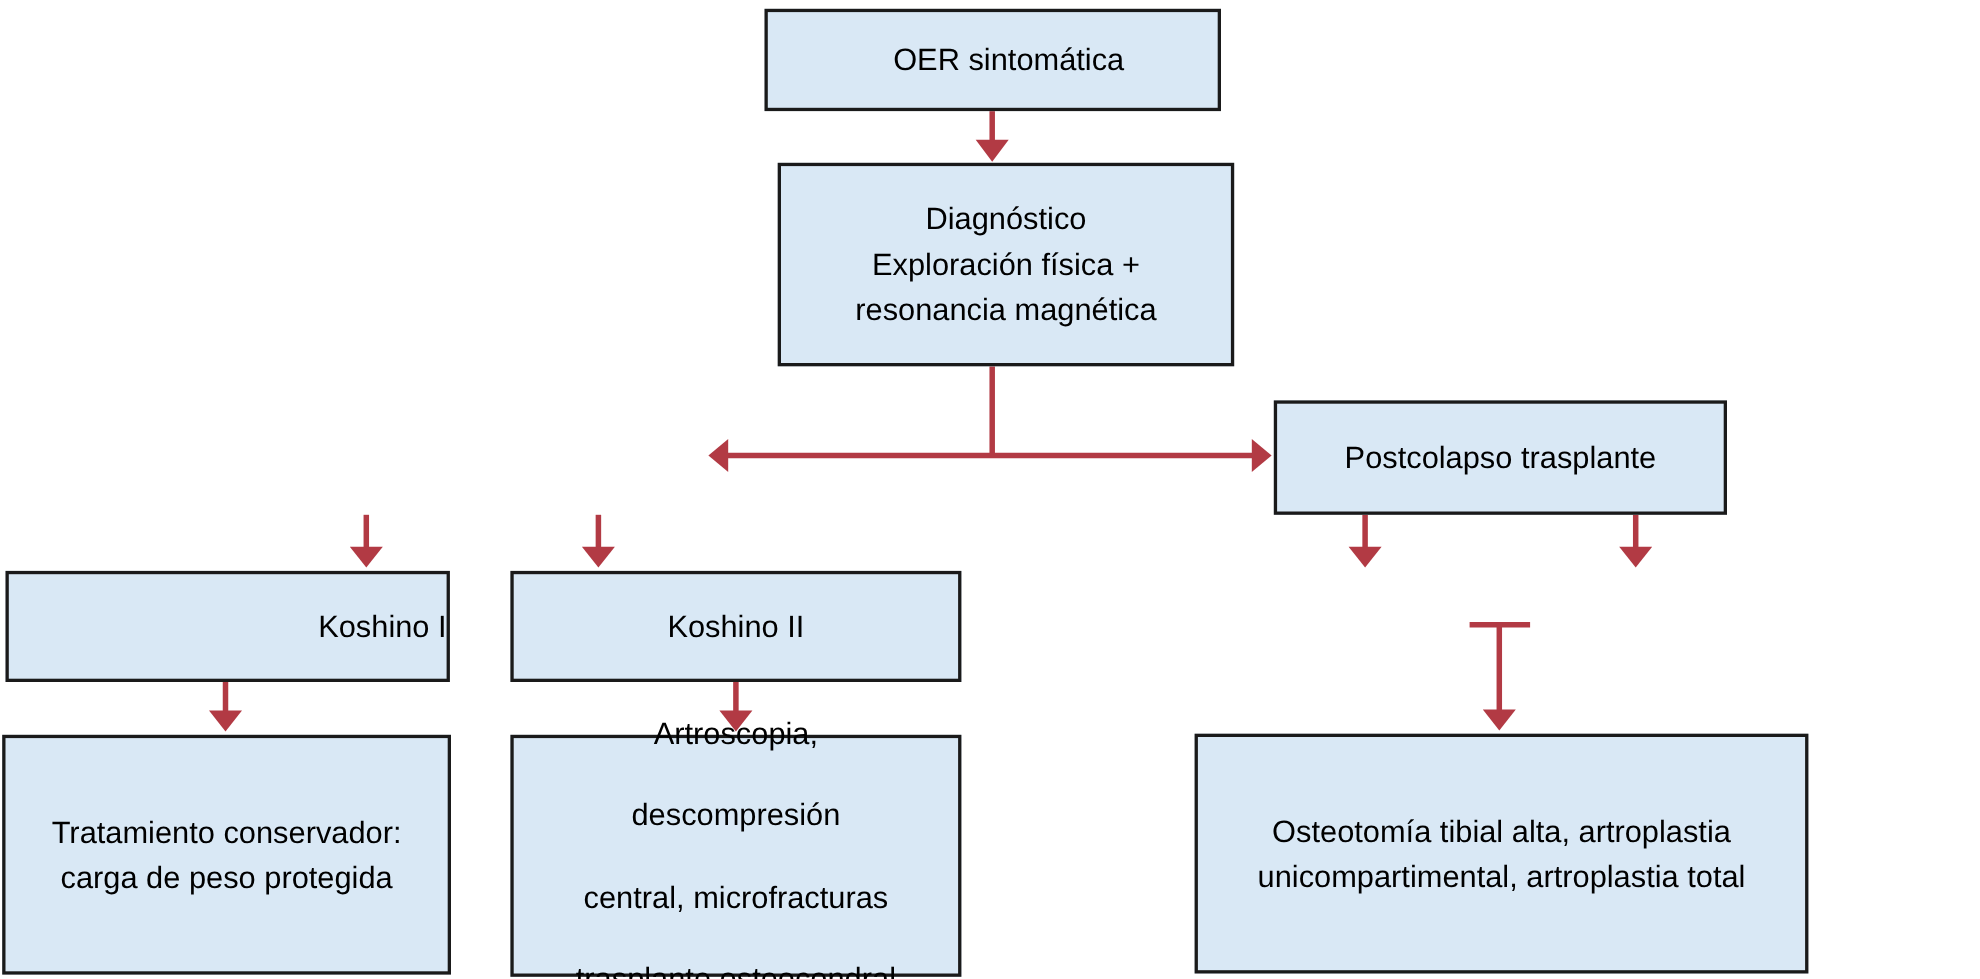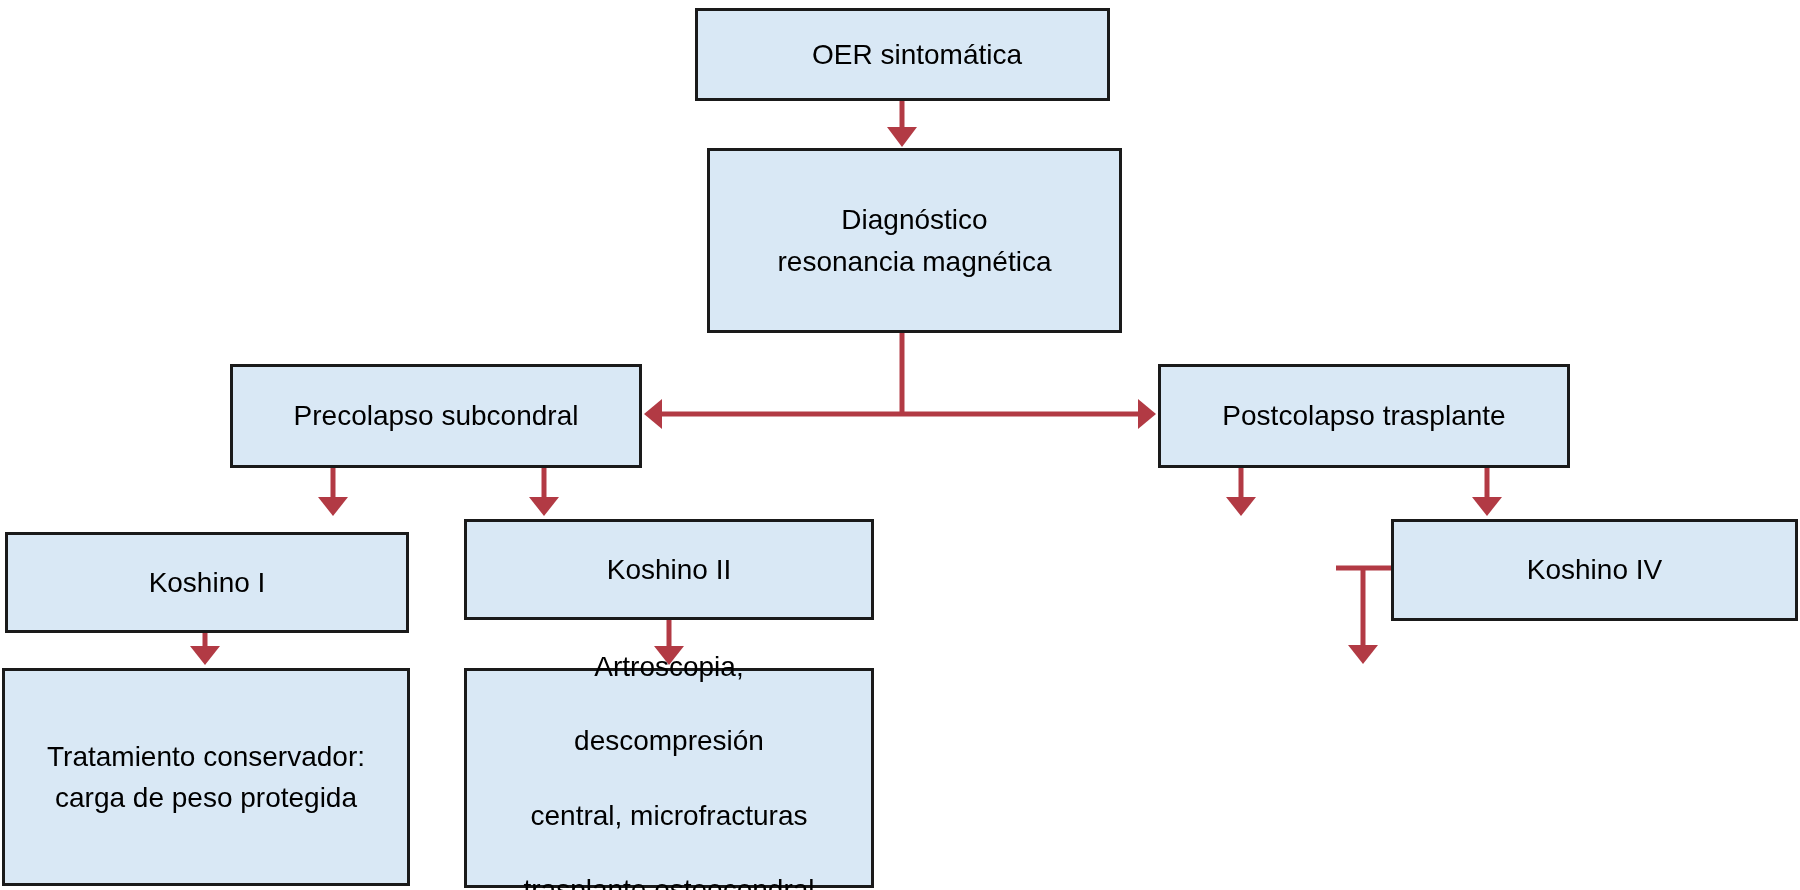--- a/index.html
+++ b/index.html
@@ -44,21 +44,21 @@
     text-align:center;
     color:var(--text);
     font-size:28px;
     line-height:1.48;
   }
   
   .n-oer        {left:695px;  top:8px;   width:415px; height:93px;padding-left:29px;}
   .n-diag       {left:695px;  top:148px; width:415px; height:185px;margin-left:12px;}
   .n-pre        {left:230px;  top:364px; width:412px; height:104px;}
   .n-post       {left:1158px; top:364px; width:412px; height:104px;}
-  .n-k1         {left:5px;    top:532px; width:404px; height:101px;}
+  .n-k1         {left:5px;    top:519px; width:404px; height:101px;align-items:flex-end;}
   .n-k2         {left:464px;  top:519px; width:410px; height:101px;}
   .n-k3         {left:926px;  top:519px; width:410px; height:100px;}
   .n-k4         {left:1391px; top:519px; width:407px; height:102px;}
   .n-trat       {left:2px;    top:668px; width:408px; height:218px;}
   .n-artro      {left:464px;  top:668px; width:410px; height:220px;gap:33px;}
   .n-osteo      {left:1086px; top:667px; width:558px; height:218px;}
 </style>
 </head>
 <body>
 
@@ -114,50 +114,49 @@
       <polygon points="1348,645 1378,645 1363,664"></polygon>
     </g>
   </svg>
 
   <div class="node n-oer">
     <div>OER sintomática</div>
   </div>
 
   <div class="node n-diag">
     <div>Diagnóstico</div>
+    <div>Exploración física +</div>
     <div>resonancia magnética</div>
   </div>
 
-  <div class="node n-pre">
-    <div>Precolapso subcondral</div>
-  </div>
 
   <div class="node n-post">
     <div>Postcolapso trasplante</div>
   </div>
 
   <div class="node n-k1">
     <div>Koshino I</div>
   </div>
 
   <div class="node n-k2">
     <div>Koshino II</div>
   </div>
 
 
-  <div class="node n-k4">
-    <div>Koshino IV</div>
-  </div>
 
   <div class="node n-trat">
     <div>Tratamiento conservador:</div>
     <div>carga de peso protegida</div>
   </div>
 
   <div class="node n-artro">
     <div>Artroscopia,</div>
     <div>descompresión</div>
     <div>central, microfracturas</div>
     <div>trasplante osteocondral</div>
   </div>
 
+  <div class="node n-osteo">
+    <div>Osteotomía tibial alta, artroplastia</div>
+    <div>unicompartimental, artroplastia total</div>
+  </div>
 
 </div>
 
 </body></html>

